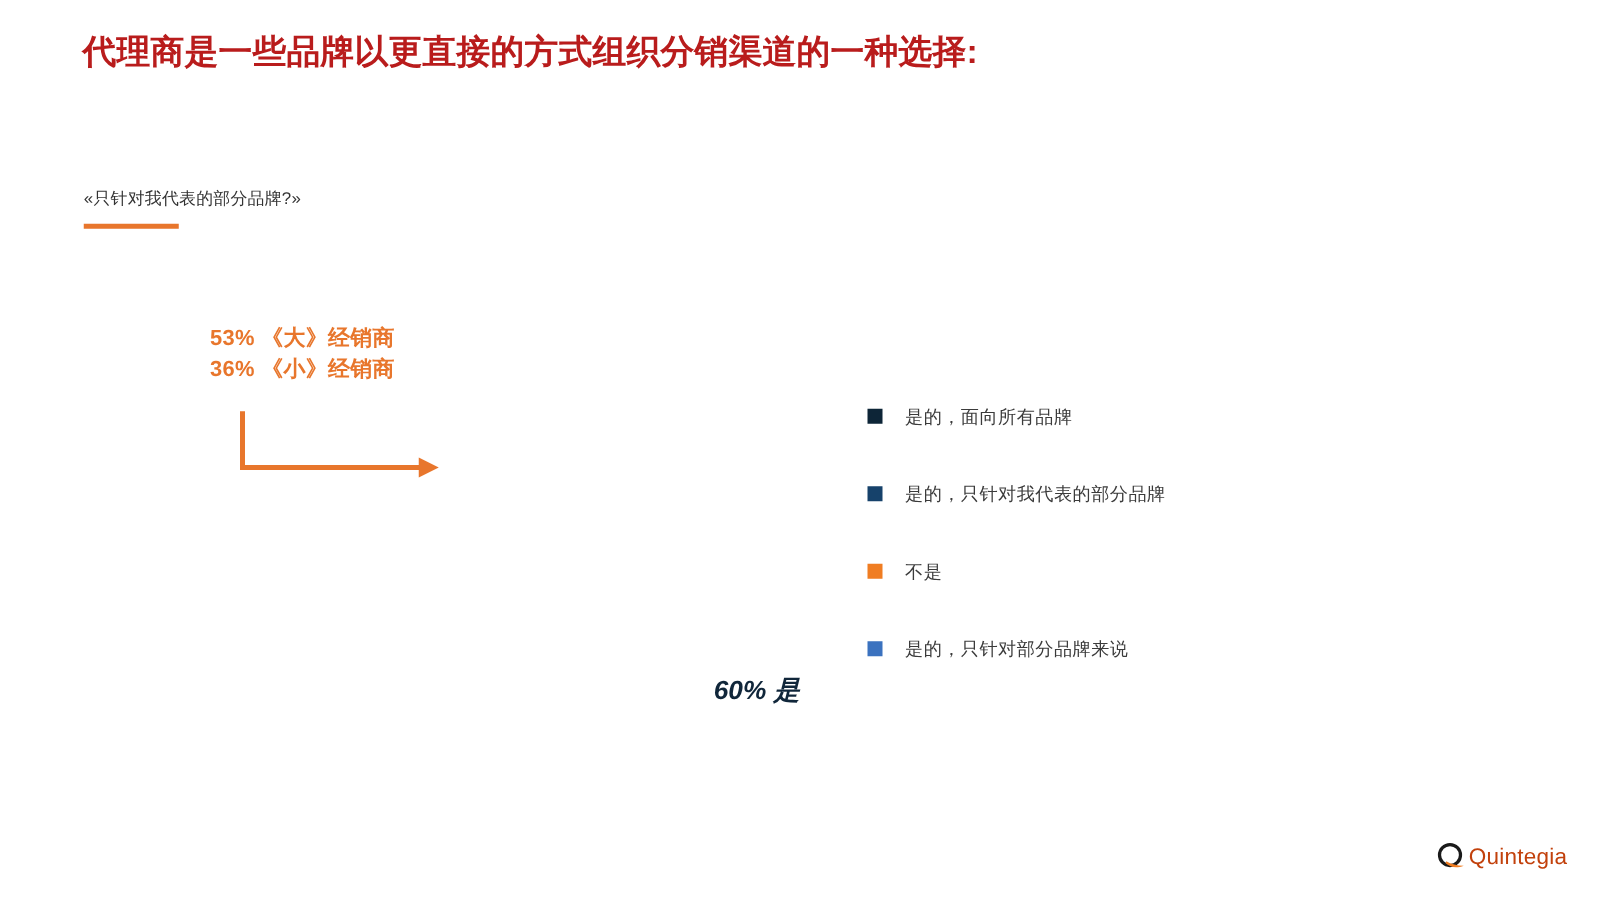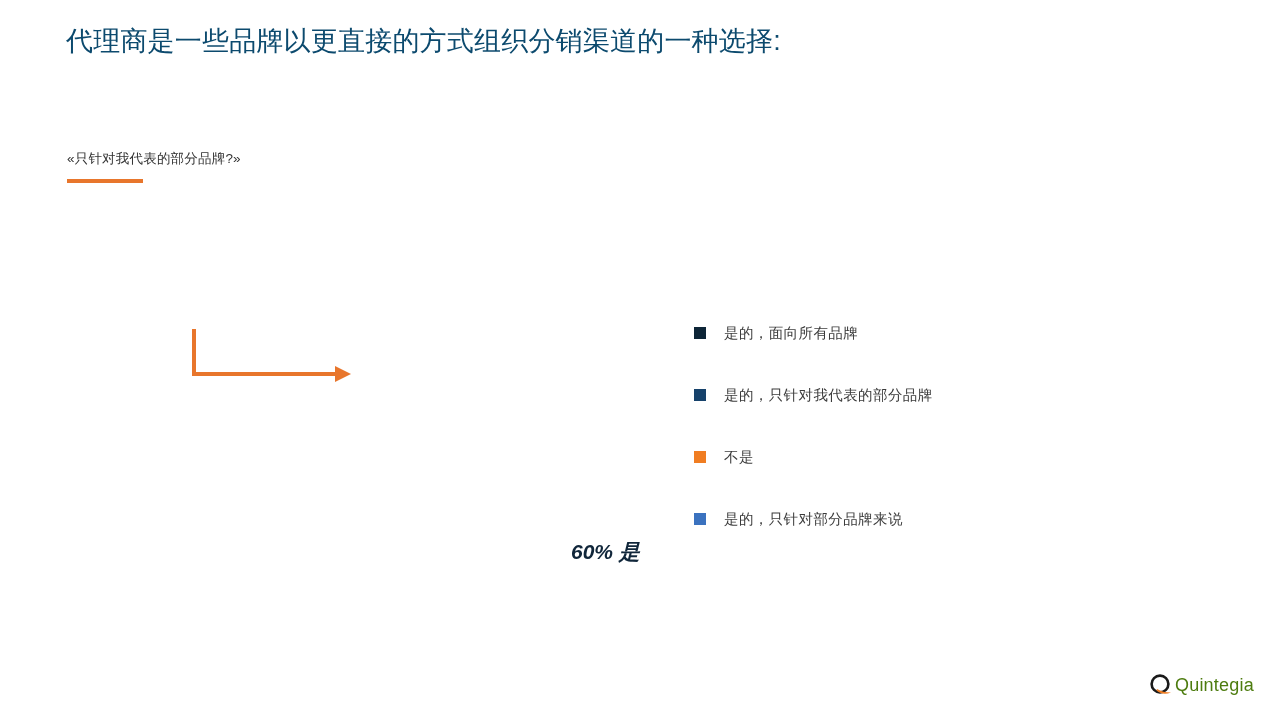--- a/index.html
+++ b/index.html
@@ -22,22 +22,22 @@
 
   
   .title-block {
     position: absolute;
     left: 66px;
     top: 24px;
     width: 1060px;
   }
   .title-line {
     font-size: 27px;
-    font-weight: normal;
-    color: #0c4a6e;
+    font-weight: bold;
+    color: #b91c1c;
     letter-spacing: 0.2px;
     line-height: 34px;
     white-space: nowrap;
   }
   .title-line.second {
     margin-top: 30px;
   }
   .subtitle {
     position: absolute;
     left: 67px;
@@ -144,36 +144,40 @@
   .logo {
     position: absolute;
     left: 1148px;
     top: 672px;
     display: flex;
     align-items: center;
   }
   .logo-mark { width: 26px; height: 26px; margin-right: 1px; }
   .logo-text {
     font-size: 18px;
-    color: #4d7c0f;
+    color: #c2410c;
     letter-spacing: 0.2px;
   }
 </style>
 </head>
 <body>
 
 <div class="slide">
 
   <div class="title-block">
     <div class="title-line">代理商是一些品牌以更直接的方式组织分销渠道的一种选择:</div>
   </div>
 
   <div class="subtitle">«只针对我代表的部分品牌?»</div>
   <div class="accent-rule"></div>
 
+  <div class="annotation">
+    <div>53% 《大》经销商</div>
+    <div>36% 《小》经销商</div>
+  </div>
 
   <svg class="arrow-svg" viewBox="0 0 180 70">
     <path d="M14 4 L14 49 L158 49" fill="none" stroke="#e8762c" stroke-width="4"></path>
     <path d="M155 41 L171 49 L155 57 Z" fill="#e8762c"></path>
   </svg>
 
 
   <div class="yes-total">60% 是</div>
 
   <div class="legend">

